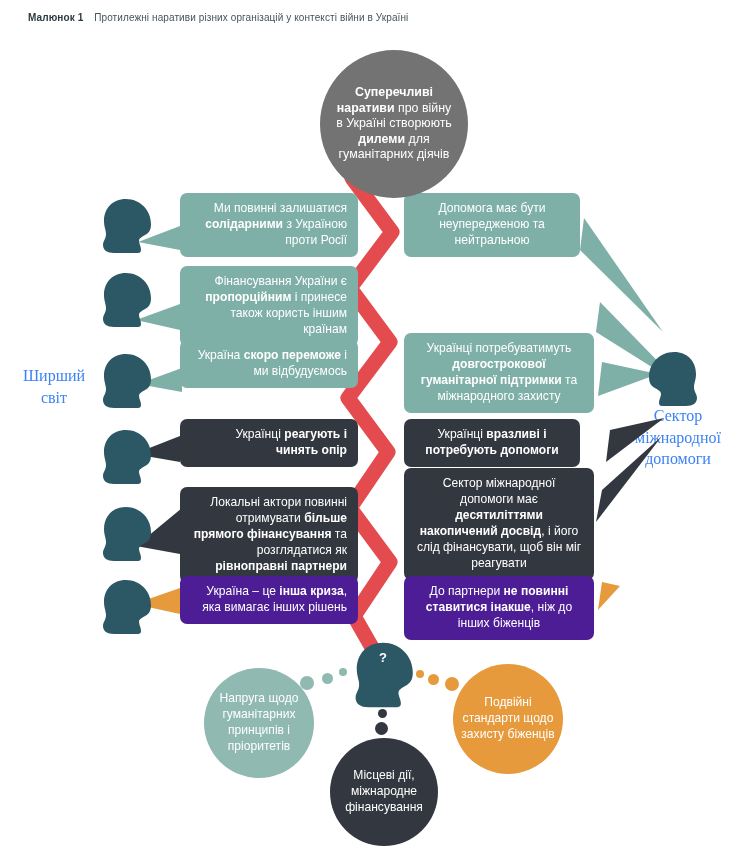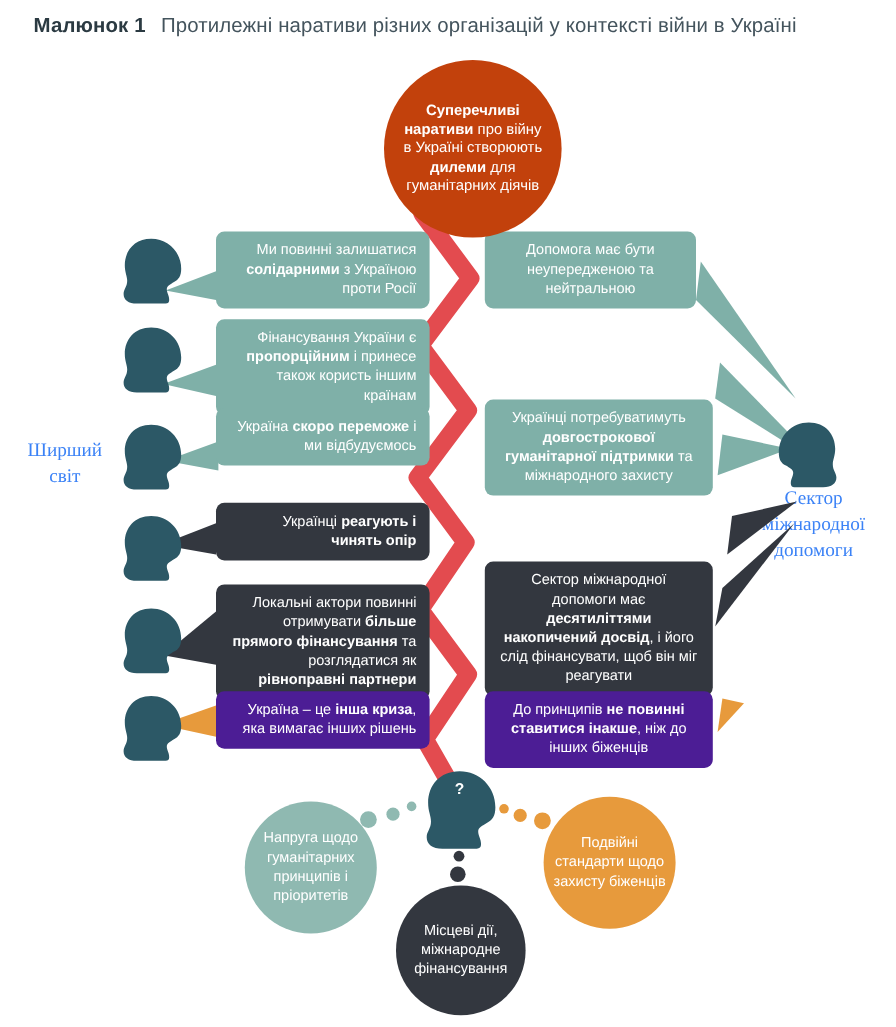--- a/index.html
+++ b/index.html
@@ -8,34 +8,34 @@
     width: 747px; height: 856px;
     background: #ffffff;
     font-family: "Liberation Sans", "DejaVu Sans", sans-serif;
     overflow: hidden;
   }
   #stage { position: relative; width: 747px; height: 856px; }
 
   
   .header {
     position: absolute; left: 28px; top: 12px; right: 32px;
-    font-size: 17px; color: #3b4a52; letter-spacing: .1px;
+    font-size: 10px; color: #3b4a52; letter-spacing: .1px;
     white-space: nowrap;
   }
   .header .fig { font-weight: bold; color: #2b3a42; }
   .header .cap { font-weight: normal; color: #44545d; }
 
   
   .zig { position: absolute; left: 330px; top: 120px; width: 110px; height: 545px; }
 
   
   .hub {
     position: absolute; left: 320px; top: 50px;
     width: 148px; height: 148px; border-radius: 50%;
-    background: #c2410c; color: #fff;
+    background: #737373; color: #fff;
     display: flex; align-items: center; justify-content: center;
     text-align: center; padding: 10px 12px;
     font-size: 12.4px; line-height: 1.26;
     z-index: 6;
   }
   .hub b { font-weight: bold; }
 
   
   .bub {
     position: absolute; border-radius: 7px;
@@ -126,33 +126,36 @@
   <div class="bub teal l" style="left:180px;top:340px;width:178px;">
     <span>Україна </span><b>скоро переможе</b><span> і ми відбудуємось</span>
   </div>
   <div class="bub teal r" style="left:404px;top:333px;width:190px;">
     <span>Українці потребуватимуть </span><b>довгострокової гуманітарної підтримки</b><span> та міжнародного захисту</span>
   </div>
 
   <div class="bub dark l" style="left:180px;top:419px;width:178px;">
     <span>Українці </span><b>реагують і чинять опір</b><span></span>
   </div>
+  <div class="bub dark r" style="left:404px;top:419px;width:176px;">
+    <span>Українці </span><b>вразливі і потребують допомоги</b><span></span>
+  </div>
 
   <div class="bub dark l" style="left:180px;top:487px;width:178px;">
     <span>Локальні актори повинні отримувати </span><b>більше прямого фінансування</b><span> та розглядатися як </span><b>рівноправні партнери</b>
   </div>
   <div class="bub dark r" style="left:404px;top:468px;width:190px;">
     <span>Сектор міжнародної допомоги має </span><b>десятиліттями накопичений досвід</b><span>, і його слід фінансувати, щоб він міг реагувати</span>
   </div>
 
   <div class="bub orange l" style="left:180px;top:576px;width:178px;">
     <span>Україна – це </span><b>інша криза</b><span>, яка вимагає інших рішень</span>
   </div>
   <div class="bub orange r" style="left:404px;top:576px;width:190px;">
-    <span>До принципів </span><b>не повинні ставитися інакше</b><span>, ніж до інших біженців</span>
+    <span>До партнери </span><b>не повинні ставитися інакше</b><span>, ніж до інших біженців</span>
   </div>
 
   <svg class="head" style="left:100px;top:197px;" width="52" height="58" viewBox="0 0 52 58">
     <path d="M26 2C12 2 4 12 4 24c0 6 2 9 2 13 0 5-3 7-3 11 0 5 4 8 11 8h24c2 0 3-1 3-3 0-4-2-6-2-9 0-3 3-4 6-6 4-2 6-5 6-11C51 13 40 2 26 2z" fill="#2c5866"></path>
     <path d="M44 28c3 1 5 3 5 5 0 2-2 3-4 3" fill="#2c5866"></path>
   </svg>
   <svg class="head" style="left:100px;top:271px;" width="52" height="58" viewBox="0 0 52 58">
     <path d="M26 2C12 2 4 12 4 24c0 6 2 9 2 13 0 5-3 7-3 11 0 5 4 8 11 8h24c2 0 3-1 3-3 0-4-2-6-2-9 0-3 3-4 6-6 4-2 6-5 6-11C51 13 40 2 26 2z" fill="#2c5866"></path>
   </svg>
   <svg class="head" style="left:100px;top:352px;" width="52" height="58" viewBox="0 0 52 58">

